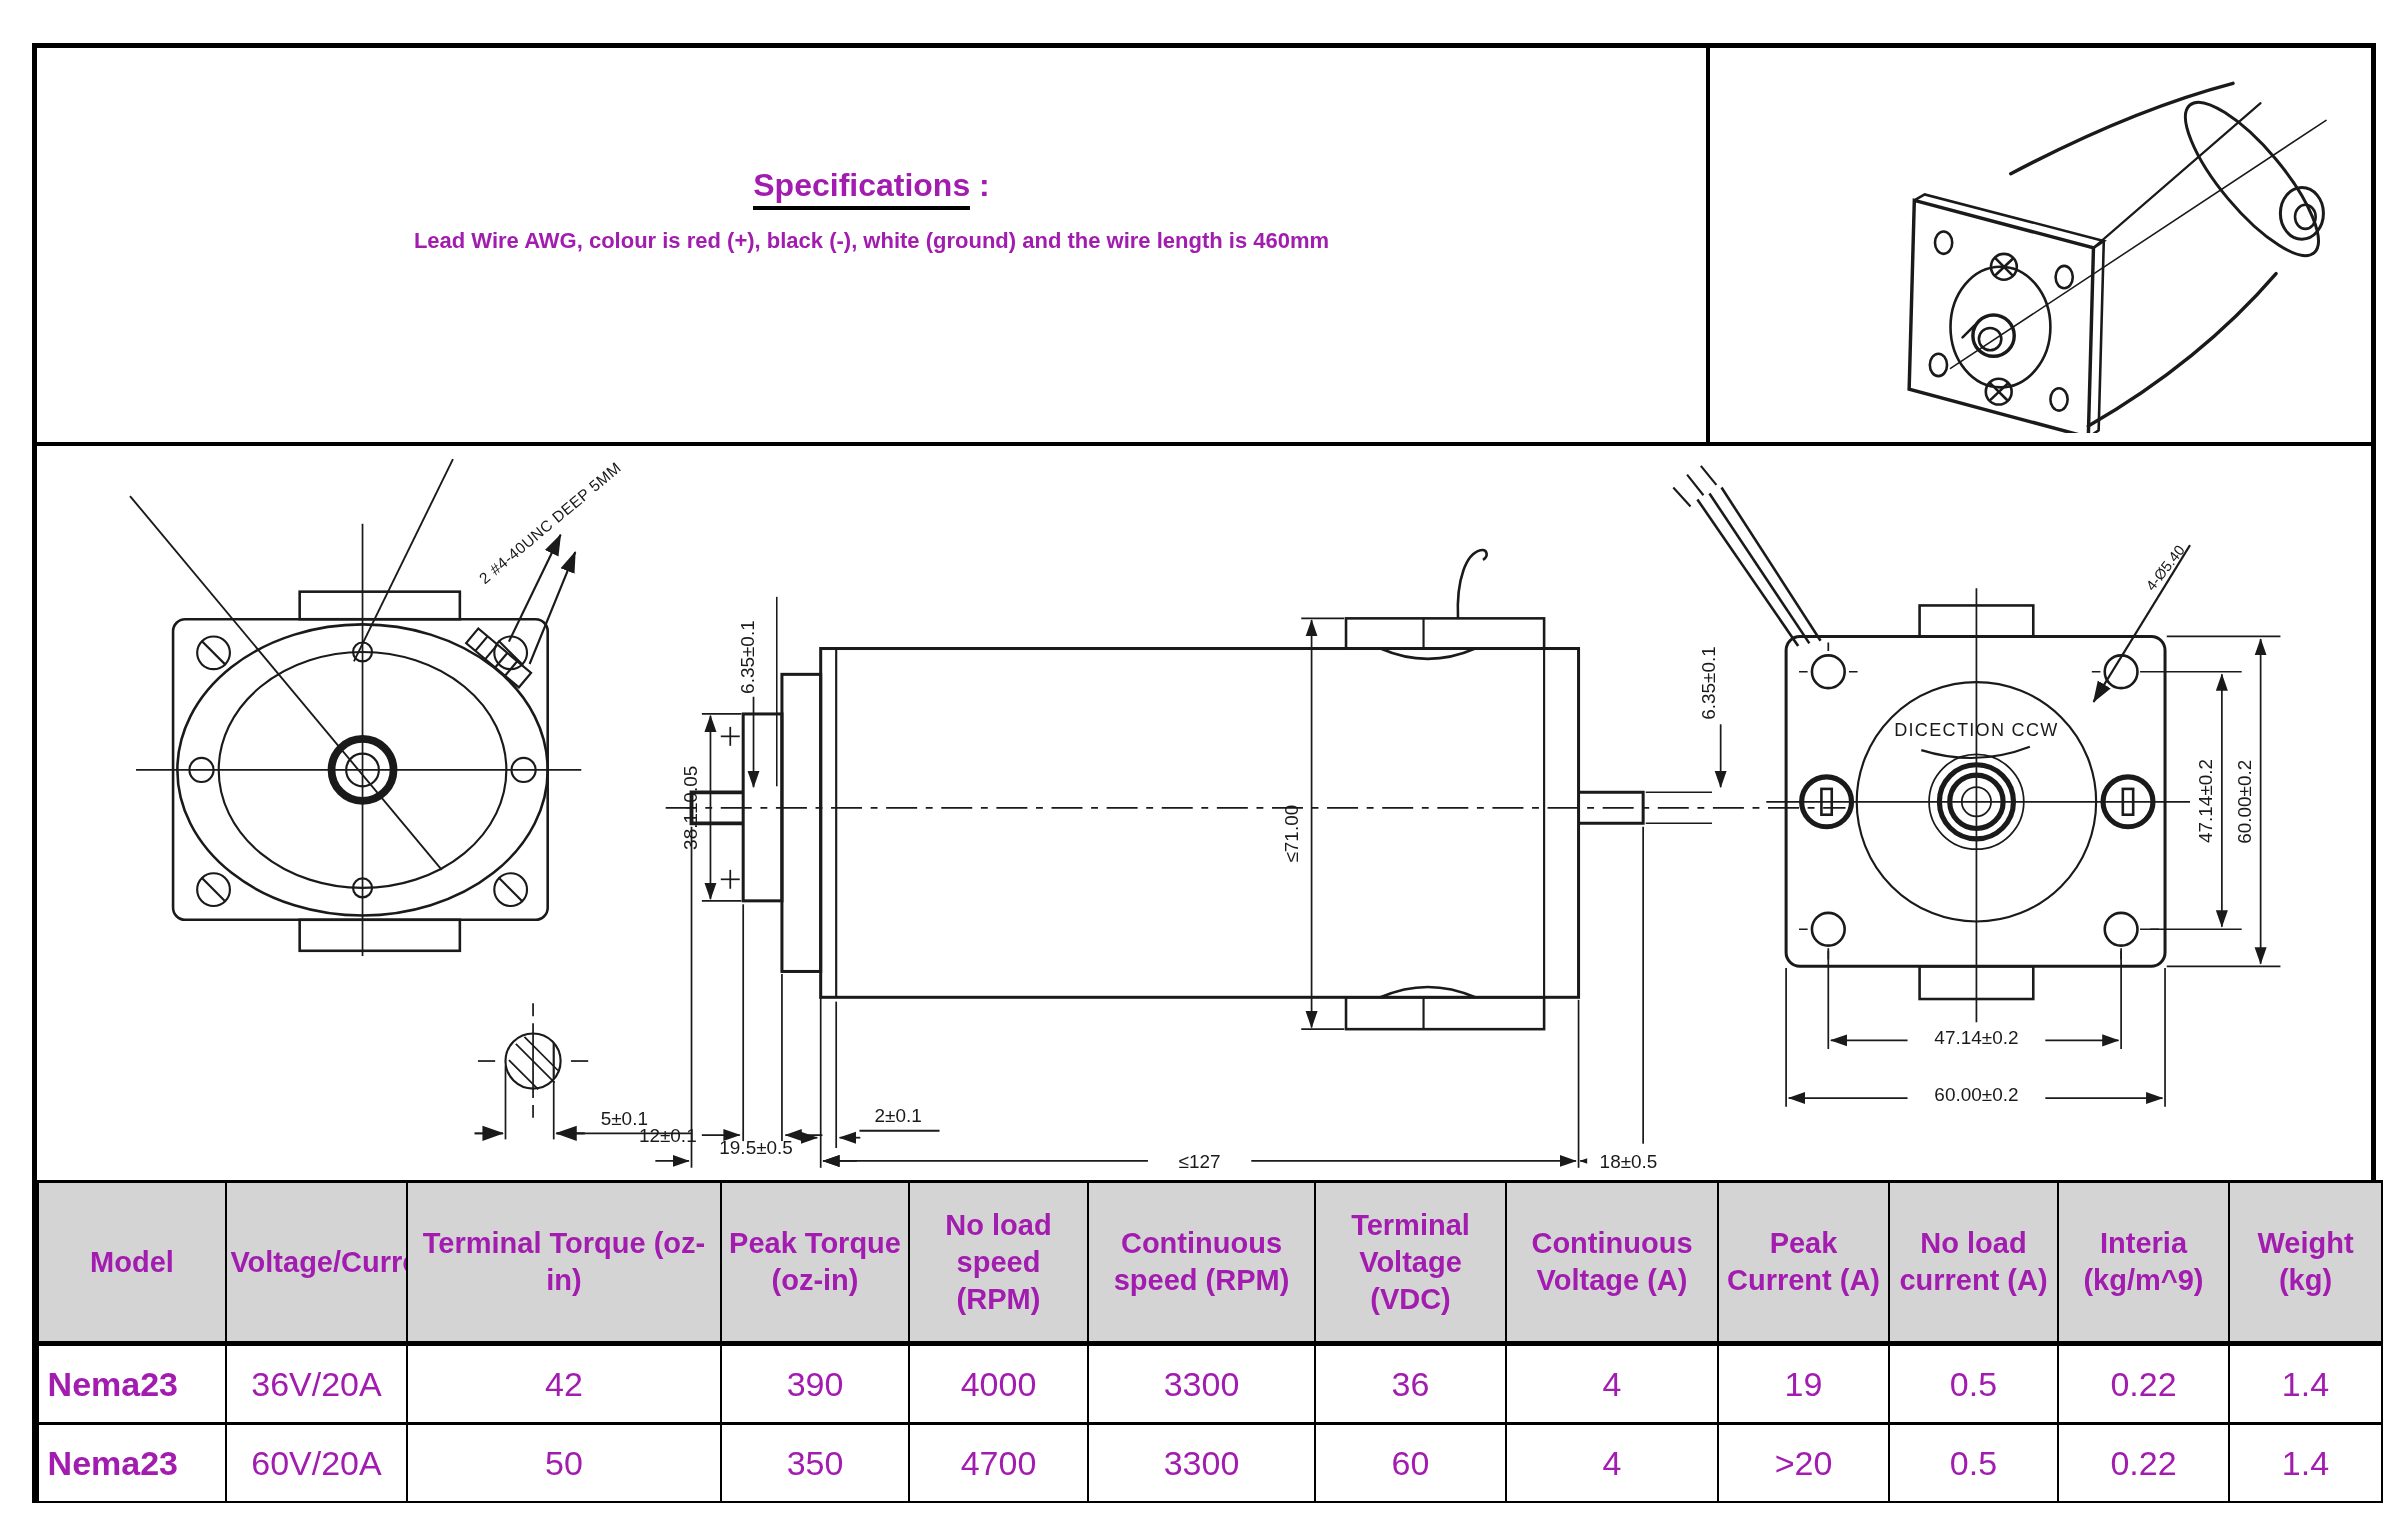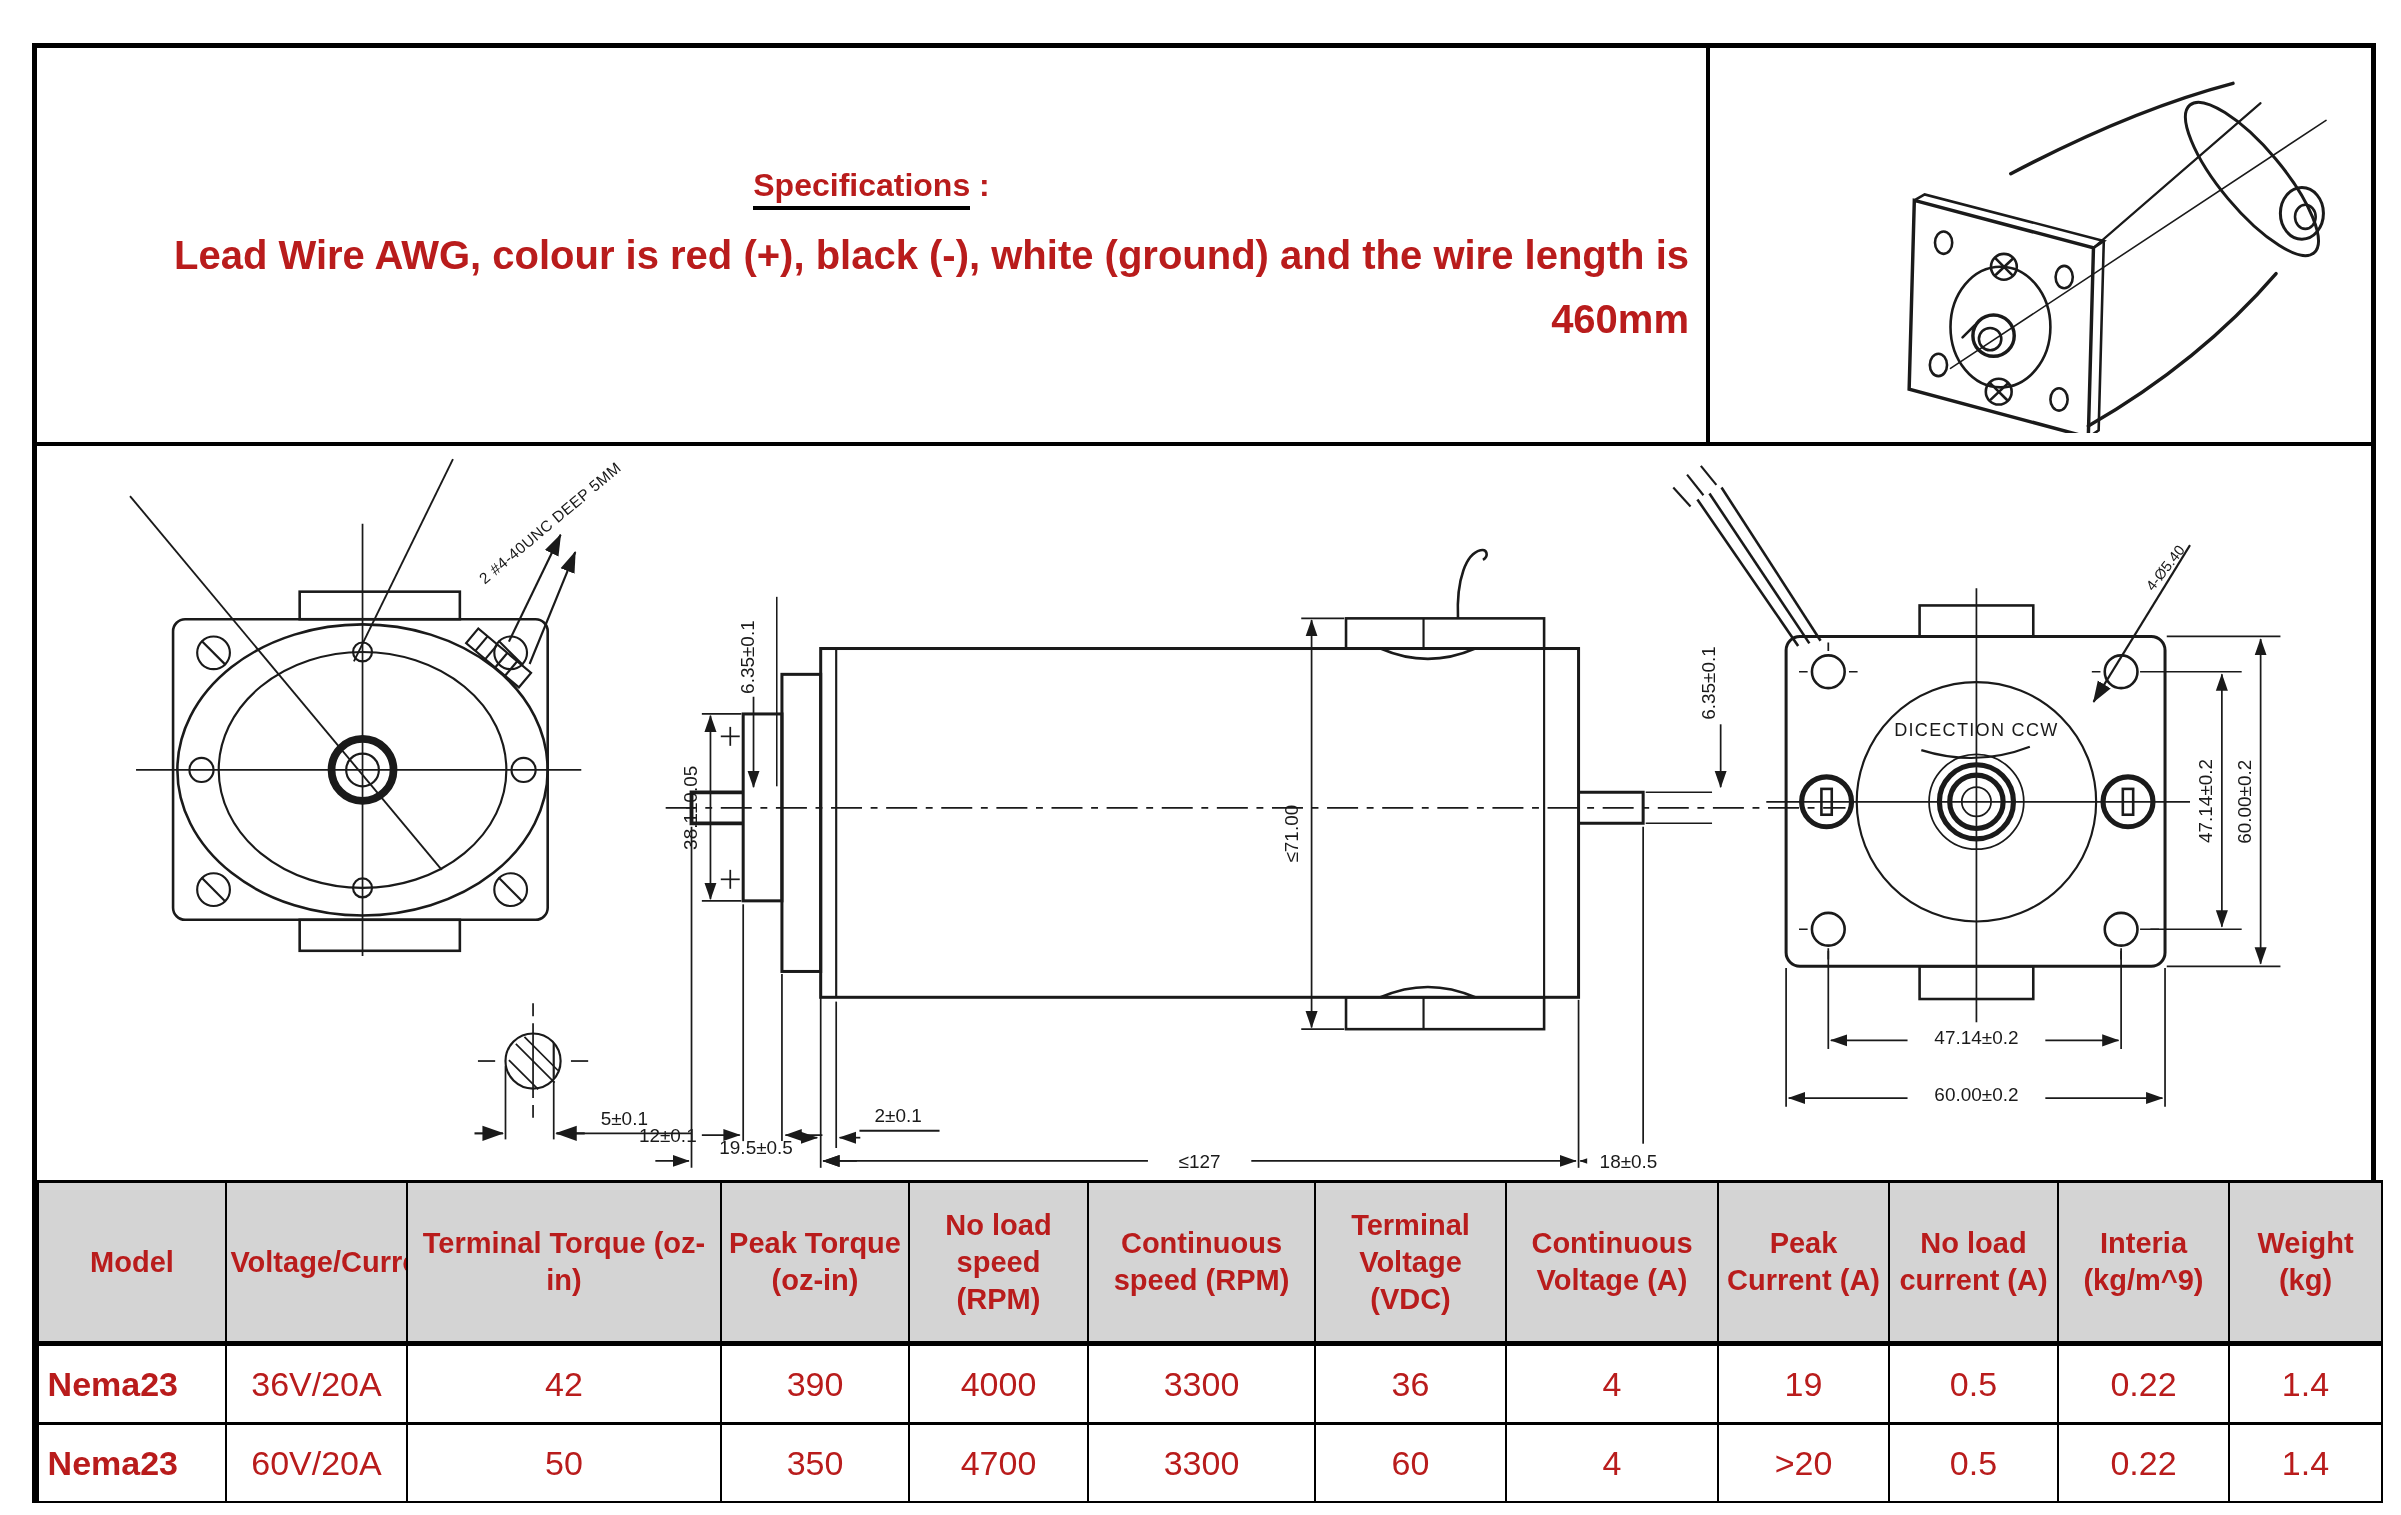--- a/index.html
+++ b/index.html
@@ -1,23 +1,23 @@
 <!DOCTYPE html>
 <html style="font-size:13.8px"><head>
 <meta charset="utf-8">
 <style>
   html,body{margin:0;padding:0;background:#fff;}
-  .page{position:relative;width:2401px;height:1515px;background:#fff;font-family:"Liberation Sans",sans-serif;color:#b91c1c;overflow:hidden;}
+  .page{position:relative;width:2401px;height:1515px;background:#fff;font-family:"Liberation Sans",sans-serif;color:#a21caf;overflow:hidden;}
   .frame{position:absolute;left:32px;top:43px;width:2344px;height:1460px;border:5.2px solid #000;box-sizing:border-box;}
   .top-row{height:394px;display:flex;border-bottom:4.3px solid #000;}
   .spec-cell{width:1674px;border-right:4.3px solid #000;box-sizing:border-box;position:relative;}
   .spec-inner{margin-top:119px;text-align:center;}
   .spec-title{font-size:32px;font-weight:bold;margin-bottom:19px;}
   .spec-title .u{border-bottom:4.3px solid #000;padding-bottom:2.6px;}
-  .spec-line{font-size:40px;font-weight:bold;line-height:1.6;padding:0 17px;text-align:right;}
+  .spec-line{font-size:22px;font-weight:bold;line-height:1.6;padding:0 17px;}
   .iso-cell{flex:1;position:relative;}
   .drawing-area{height:734px;position:relative;}
   .drawing-area svg,.iso-cell svg{display:block;}
   table.spec-table{width:100%;border-collapse:collapse;table-layout:fixed;border-top:3.4px solid #000;}
   table.spec-table th,table.spec-table td{border:2.6px solid #000;text-align:center;vertical-align:middle;overflow:hidden;}
   table.spec-table th{background:#d4d4d4;font-size:29px;font-weight:bold;line-height:1.28;height:155px;padding:1.7px 3.4px;border-bottom:5.2px solid #000;}
   table.spec-table td{font-size:34px;height:74px;background:#fff;}
   table.spec-table tr.data-row + tr.data-row td{border-top:3.4px solid #000;}
   table.spec-table td.model{text-align:left;font-weight:bold;padding-left:8.6px;}
   text{font-family:"Liberation Sans",sans-serif;}

